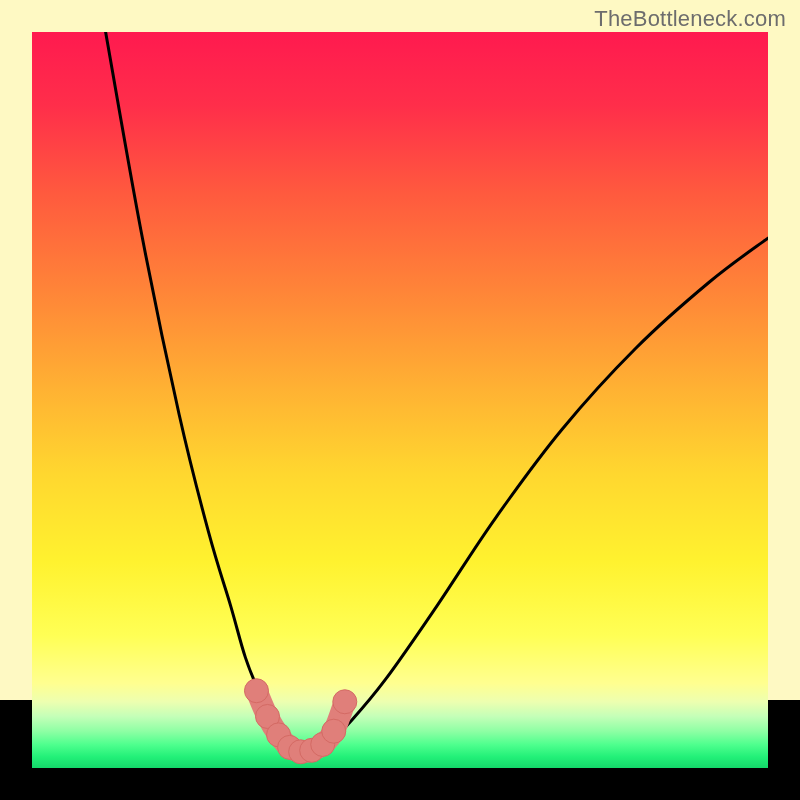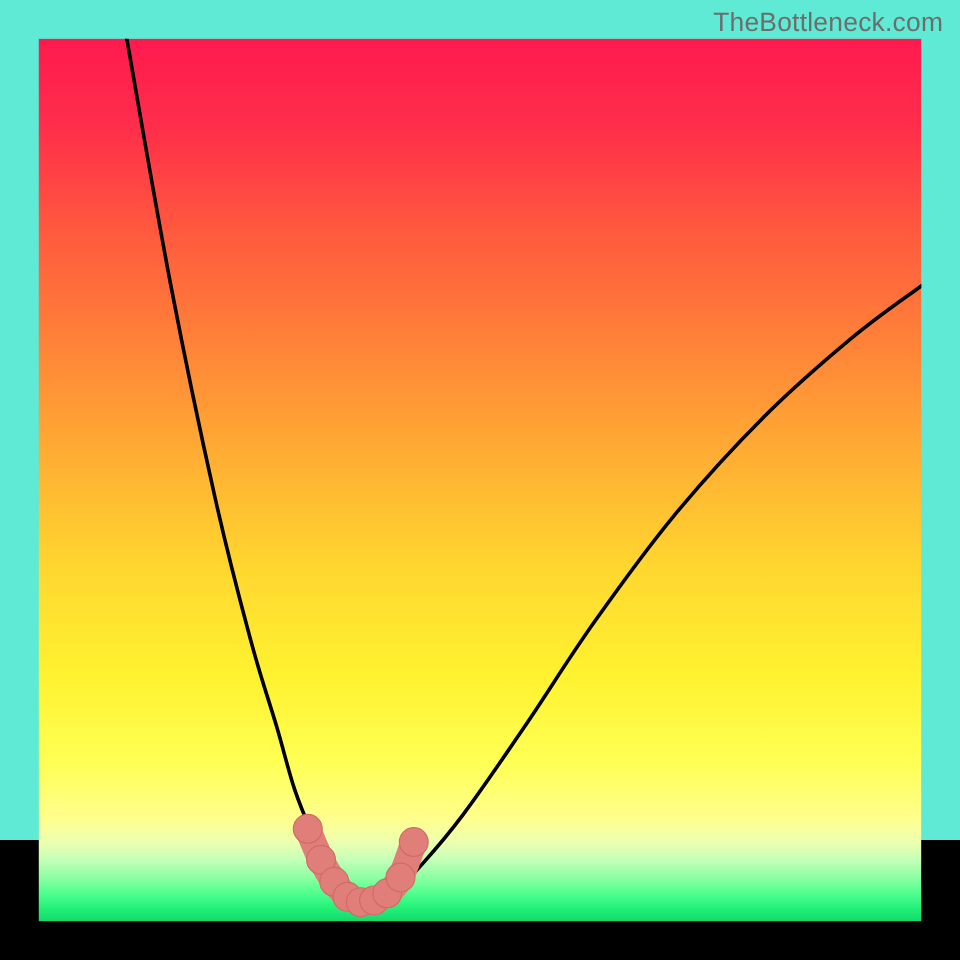--- a/index.html
+++ b/index.html
@@ -8,21 +8,21 @@
     width: 800px;
     height: 800px;
     overflow: hidden;
     background: #000;
     font-family: Arial, Helvetica, sans-serif;
   }
   .frame {
     position: absolute;
     left: 0; top: 0;
     width: 800px; height: 700px;
-    background: #5eead4;
+    background: #fef9c3;
   }
   .plot {
     position: absolute;
     left: 32px;
     top: 32px;
     width: 736px;
     height: 736px;
     overflow: hidden;
   }
   .gradient {

